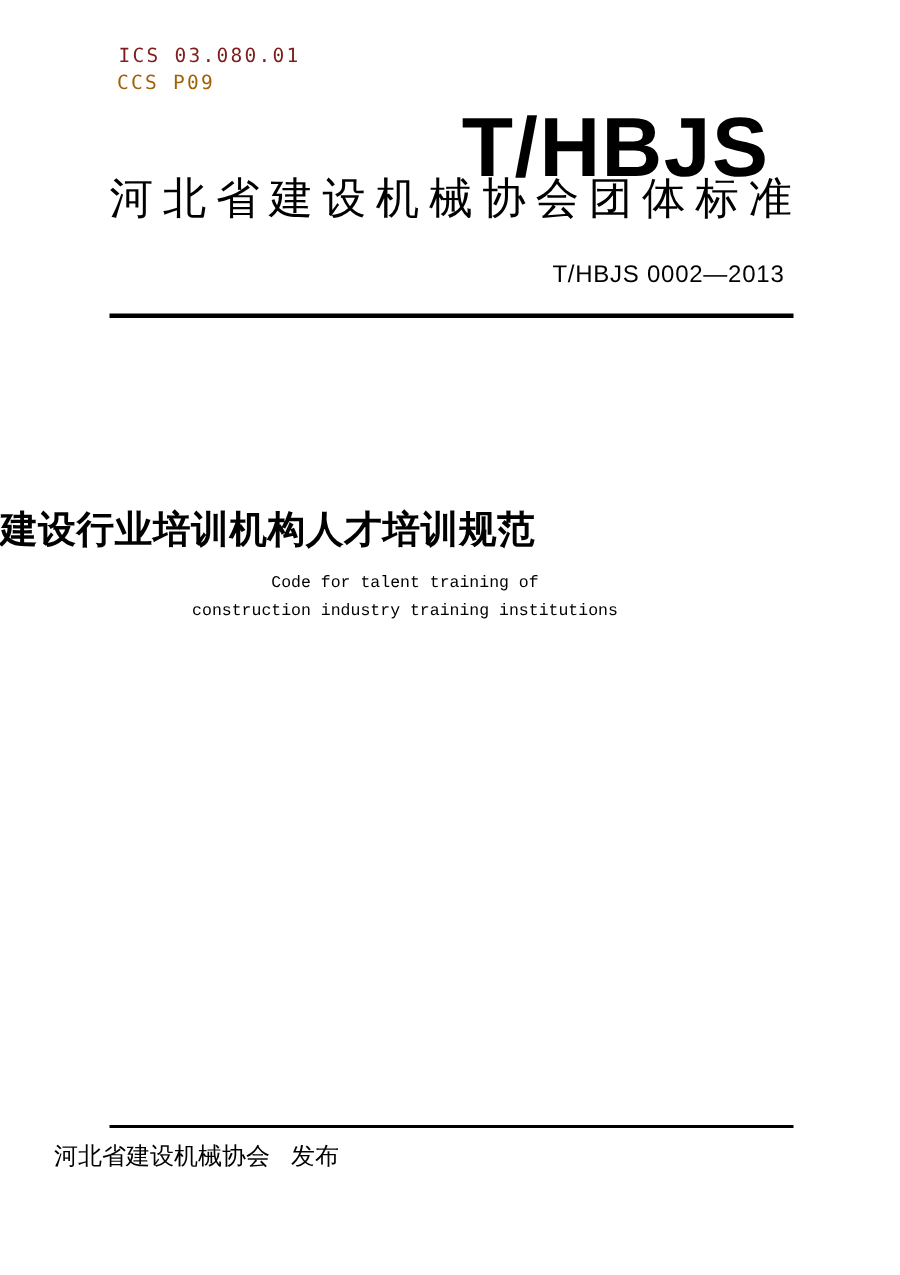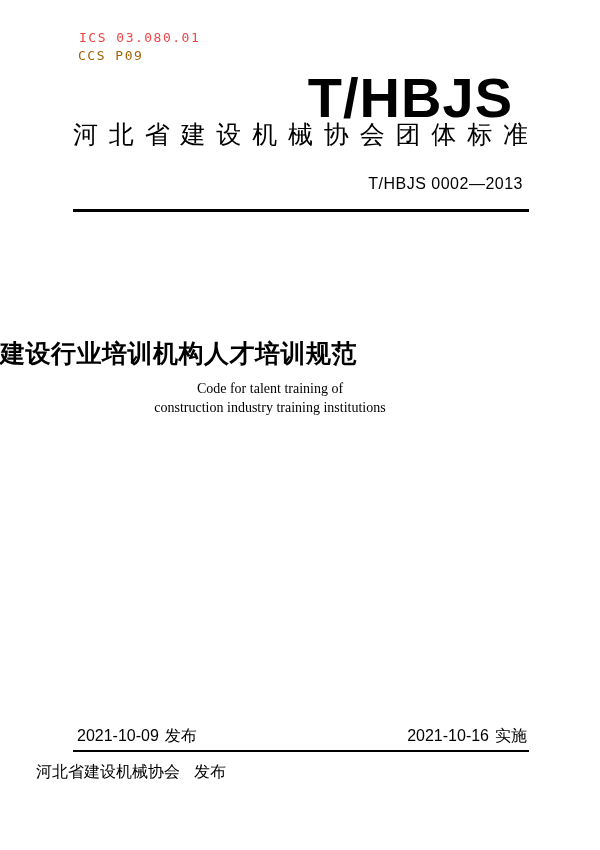--- a/index.html
+++ b/index.html
@@ -18,21 +18,21 @@
   }
 
   
   .ics-code {
     position: absolute;
     left: 79px;
     top: 30px;
     font-family: "DejaVu Sans Mono", monospace;
     font-size: 13px;
     letter-spacing: 1.5px;
-    color: #ef4444;
+    color: #7f1d1d;
   }
   .ccs-code {
     position: absolute;
     left: 78px;
     top: 48px;
     font-family: "DejaVu Sans Mono", monospace;
     font-size: 13px;
     letter-spacing: 1.5px;
     color: #a16207;
   }
@@ -49,25 +49,26 @@
     letter-spacing: 1px;
     white-space: nowrap;
   }
 
   
   .association-title {
     position: absolute;
     left: 73px;
     width: 455px;
     top: 119px;
-    font-size: 25px;
+    font-size: 29px;
     line-height: 31px;
     text-align: justify;
     text-align-last: justify;
     white-space: nowrap;
+    font-family: Liberation Mono, monospace;
   }
 
   .standard-number {
     position: absolute;
     right: 77px;
     top: 175px;
     font-size: 16px;
     letter-spacing: 0.5px;
     white-space: nowrap;
   }
@@ -93,22 +94,22 @@
     letter-spacing: 0.5px;
     white-space: nowrap;
   }
 
   .en-title {
     position: absolute;
     left: 0;
     width: 540px;
     top: 380px;
     text-align: center;
-    font-family: Liberation Serif, serif;
-    font-size: 14px;
+    font-family: Liberation Mono, monospace;
+    font-size: 11px;
     line-height: 18.5px;
   }
 
   .dates-row {
     position: absolute;
     left: 77px;
     right: 73px;
     top: 726px;
     display: flex;
     justify-content: space-between;
@@ -147,28 +148,20 @@
 
   <div class="rule rule-top"></div>
 
   <div class="cn-title">建设行业培训机构人才培训规范</div>
 
   <div class="en-title">
     <div>Code for talent training of</div>
     <div>construction industry training institutions</div>
   </div>
 
-  <div class="dates-row">
-    <div>
-      <span>2021-10-09</span><span class="date-label">发布</span>
-    </div>
-    <div>
-      <span>2021-10-16</span><span class="date-label">实施</span>
-    </div>
-  </div>
 
   <div class="rule rule-bottom"></div>
 
   <div class="publisher-line">
     <span>河北省建设机械协会</span><span class="publisher-label">发布</span>
   </div>
 
 </div>
 
 </body></html>

